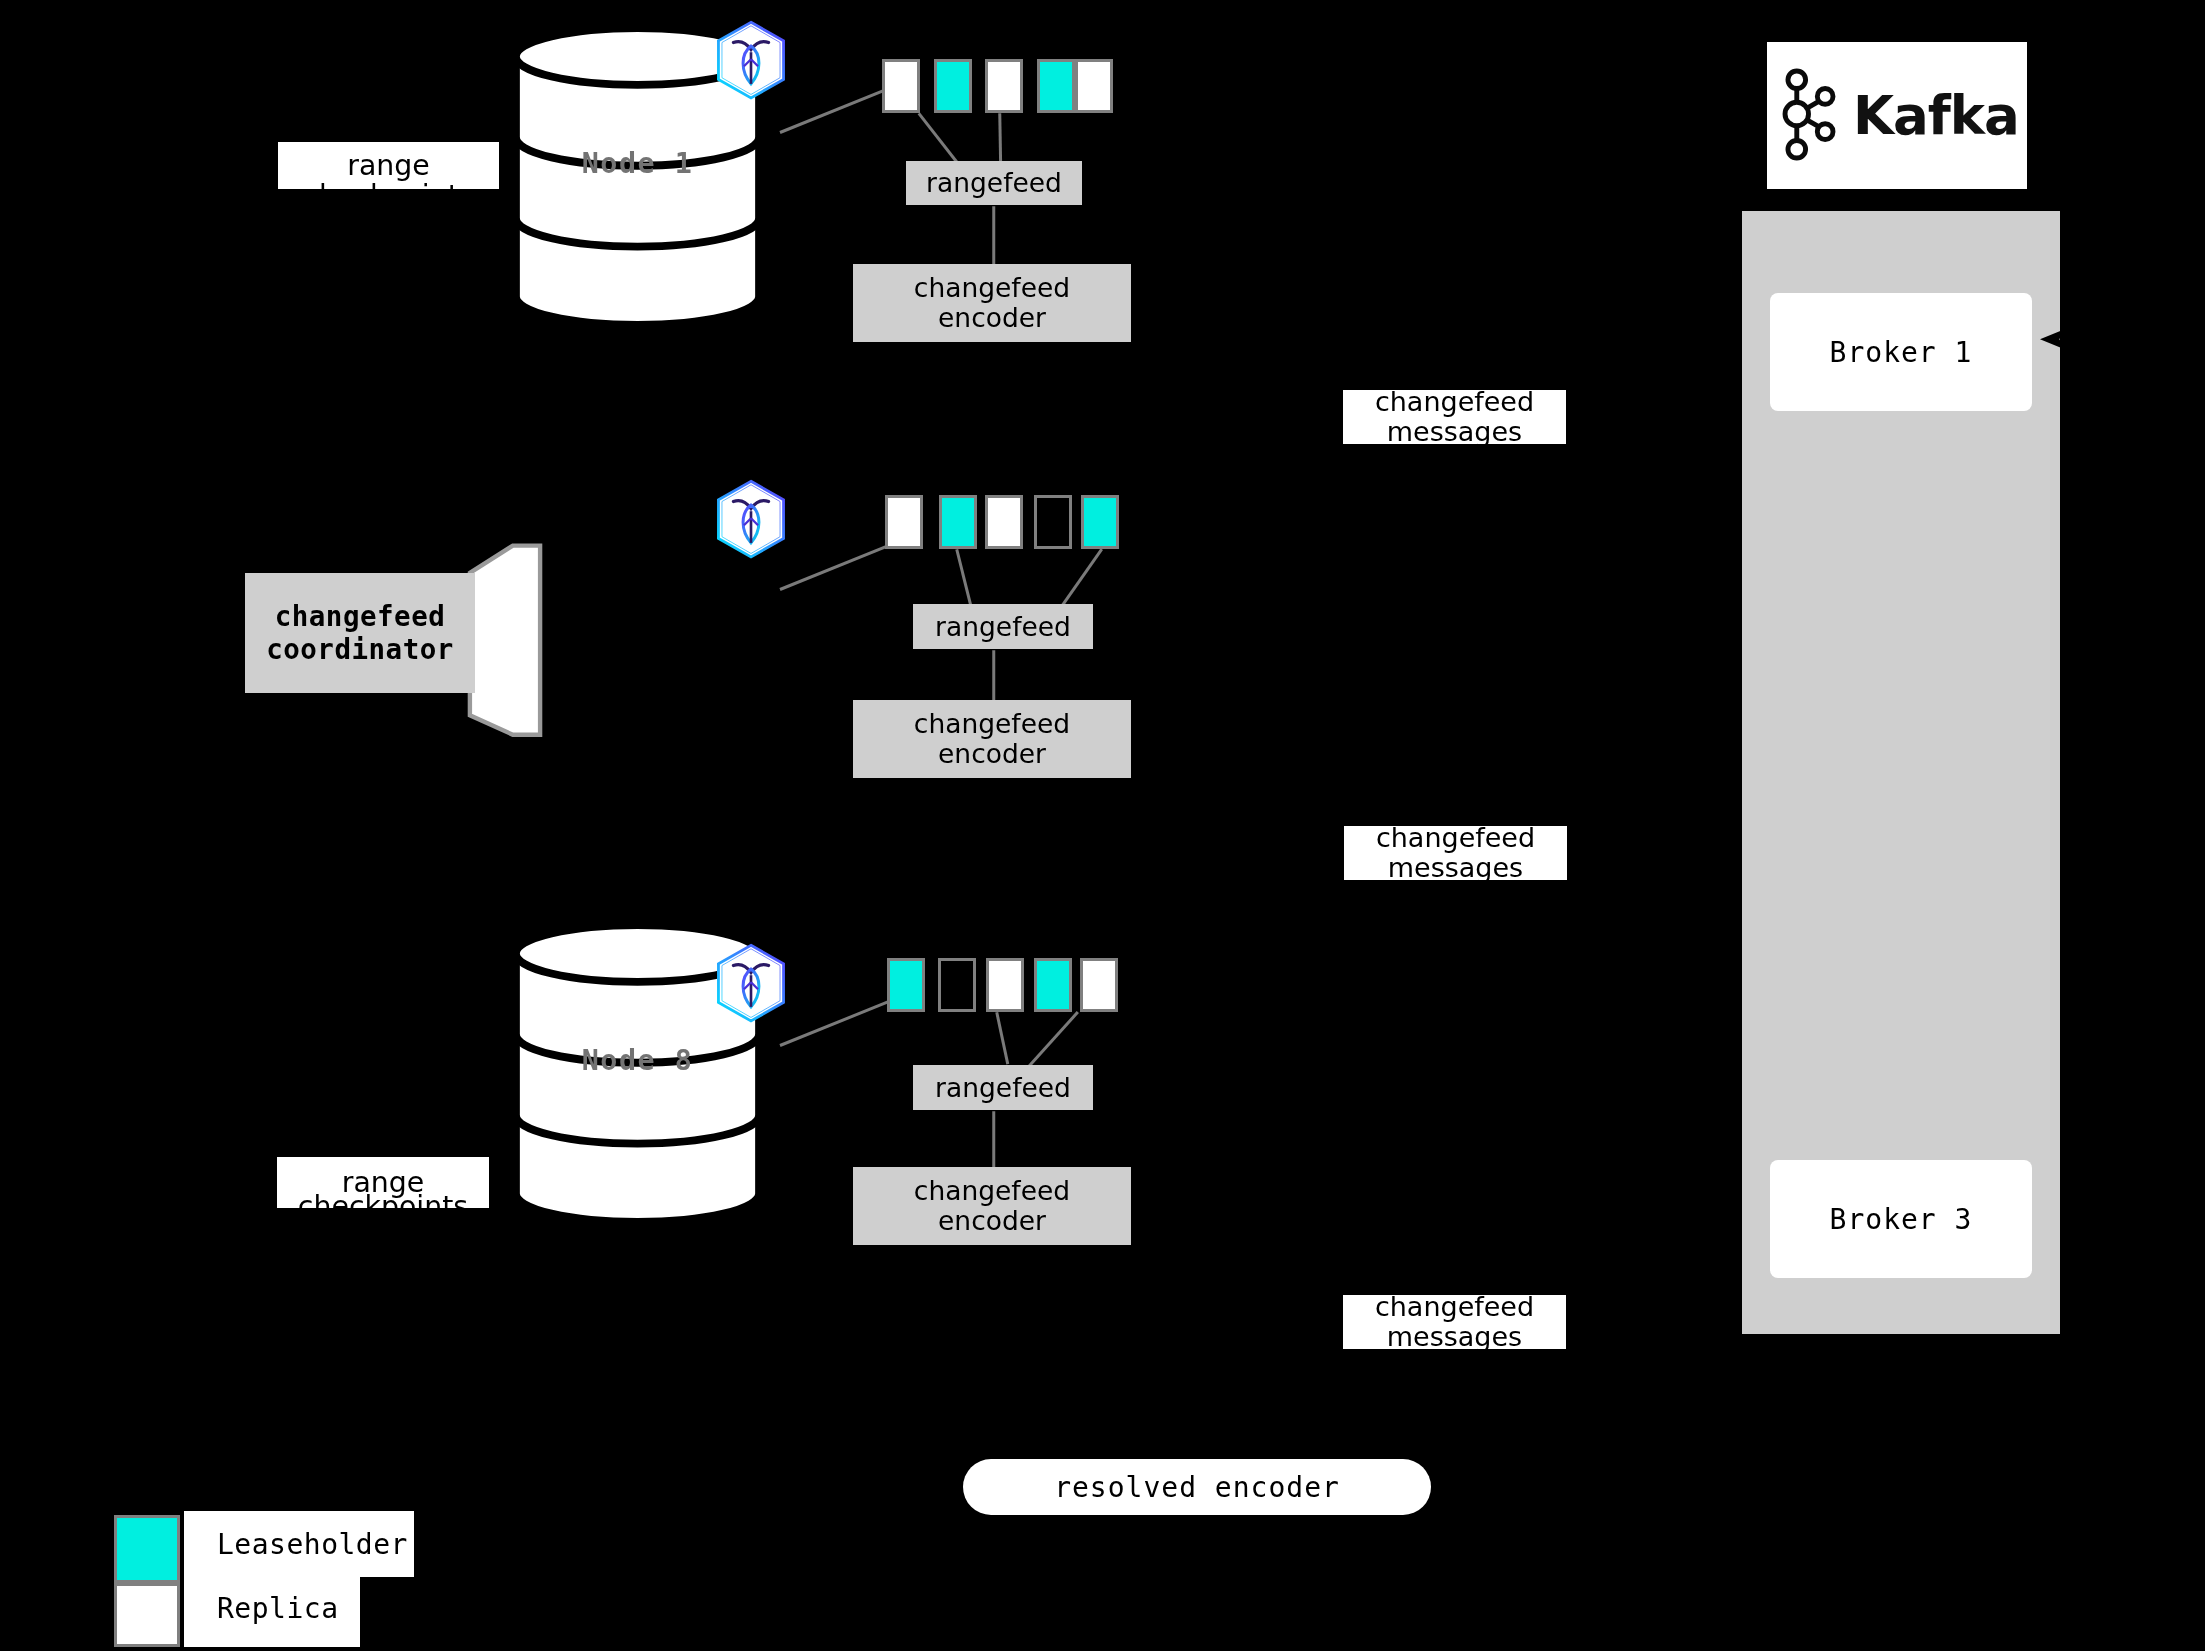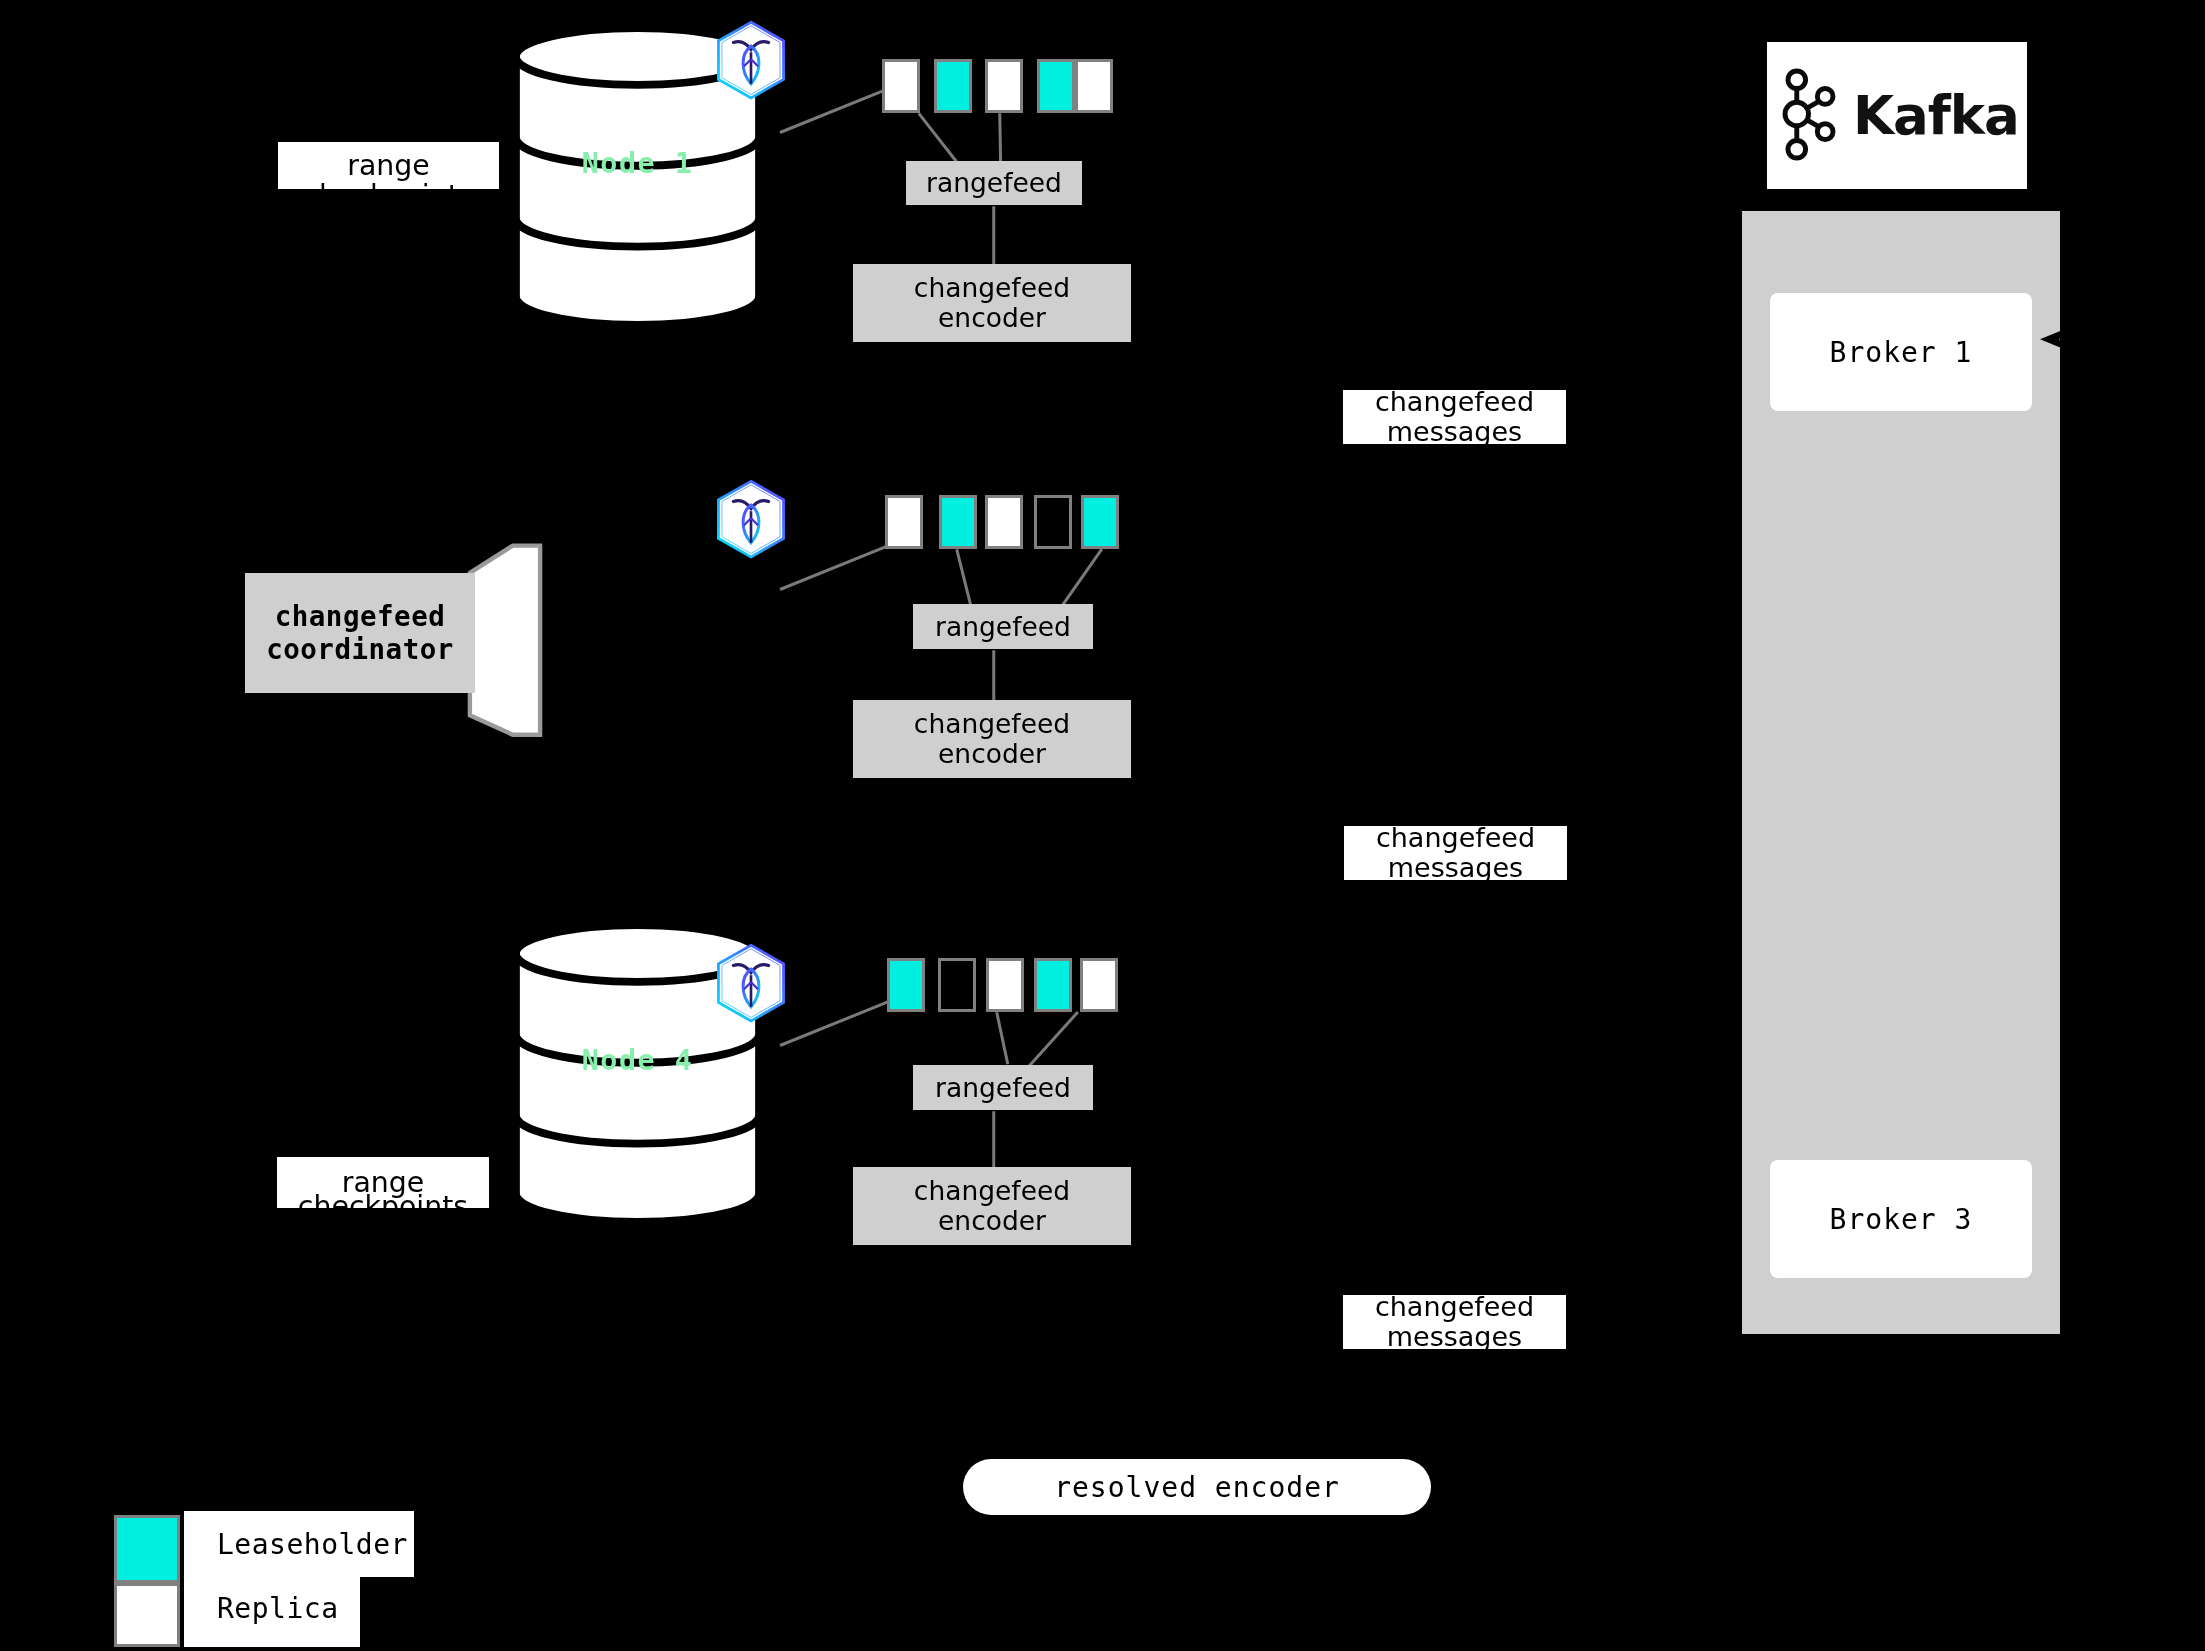--- a/index.html
+++ b/index.html
@@ -46,21 +46,21 @@
     box-sizing: border-box;
   }
 
   
   .cyl { position: absolute; }
   .cyl svg { display: block; }
   .node-label {
     position: absolute;
     width: 100%;
     text-align: center;
-    color: #86efac;
+    color: #737373;
     font-weight: bold;
     font-family: "DejaVu Sans Mono", "Liberation Mono", monospace;
     letter-spacing: 1.5px;
   }
 
   
   .range {
     position: absolute;
     border: 3.4px solid #808080;
     box-sizing: border-box;
@@ -267,21 +267,21 @@
     <span>encoder</span>
   </div>
 
   <div class="cyl" style="left:510px; top:924px;">
     <svg width="255" height="299" viewBox="0 0 520 610">
       <path d="M12 60 L12 550 A248 58 0 0 0 508 550 L508 60 Z" fill="#ffffff" stroke="#000000" stroke-width="16"></path>
       <ellipse cx="260" cy="60" rx="248" ry="58" fill="#ffffff" stroke="#000000" stroke-width="16"></ellipse>
       <path d="M12 225 A248 58 0 0 0 508 225" fill="none" stroke="#000000" stroke-width="16"></path>
       <path d="M12 390 A248 58 0 0 0 508 390" fill="none" stroke="#000000" stroke-width="16"></path>
     </svg>
-    <div class="node-label" style="top:120px; font-size:28.4px;">Node 4</div>
+    <div class="node-label" style="top:120px; font-size:28.4px;">Node 8</div>
   </div>
 
   <div class="abs" style="left:707px; top:940px;">
     <svg width="88" height="88" viewBox="0 0 100 100">
       <defs>
         <linearGradient id="hexg3" x1="0" y1="1" x2="1" y2="0">
           <stop offset="0%" stop-color="#00e5ff"></stop>
             <stop offset="100%" stop-color="#5c3fff"></stop>
         </linearGradient>
         <linearGradient id="bugg3" x1="0" y1="0" x2="1" y2="1">

